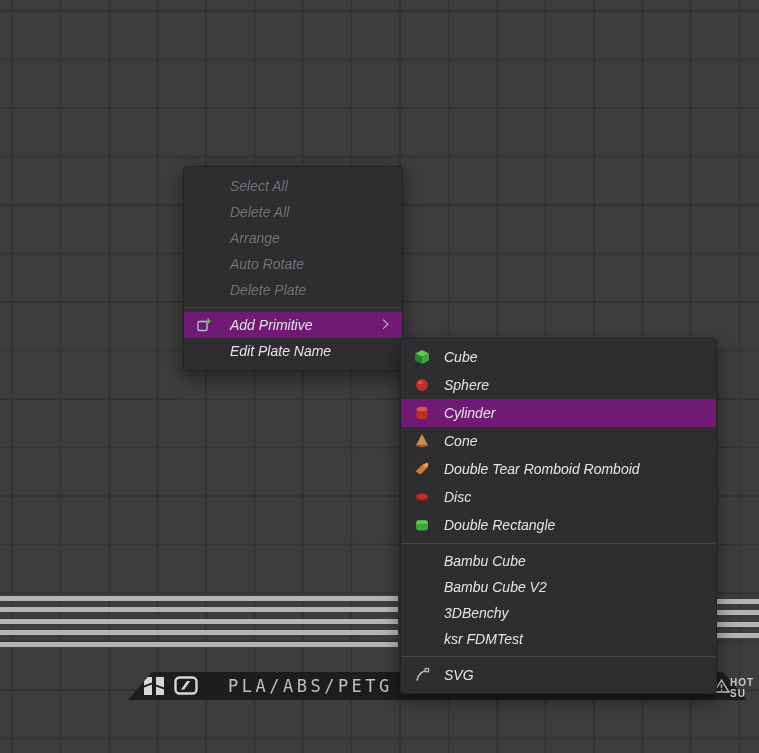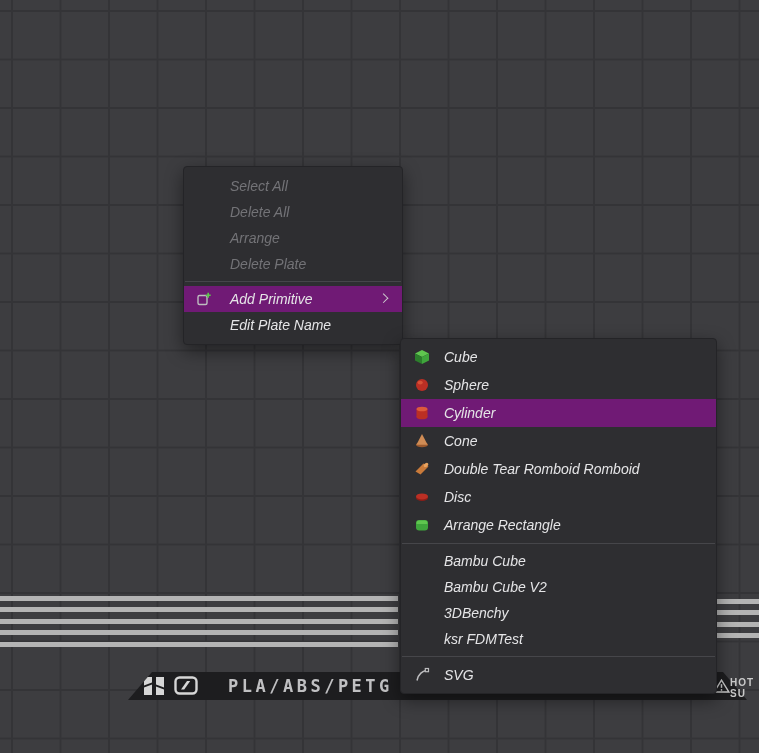--- a/index.html
+++ b/index.html
@@ -30,21 +30,21 @@
   #plate-bar {
     position:absolute; left:128px; top:672px; width:619px; height:28px;
     background:#1d1d1f; z-index:2;
     clip-path:polygon(24px 0, 595px 0, 619px 100%, 0 100%);
   }
   .bar-icon { position:absolute; top:5px; display:block; }
   #bambu-logo  { left:16px; width:20px; height:18px; }
   #plate-badge { left:46px; width:24px; height:19px; top:4px; }
   #plate-label {
     position:absolute; left:100px; top:0; height:28px; line-height:29px;
-    color:#c0c0c2; font-size:17px; font-weight:bold; letter-spacing:3.5px;
+    color:#c0c0c2; font-size:17px; font-weight:normal; letter-spacing:3.5px;
     font-family:"DejaVu Sans Mono","Liberation Mono",monospace;
   }
 
   
   #plate-warning {
     position:absolute; left:713px; top:677px; z-index:3;
     display:flex; gap:0; align-items:center; color:#c9c9c9; white-space:nowrap;
   }
   #plate-warning .wtext { display:flex; flex-direction:column; }
   #plate-warning .wtext span {
@@ -124,20 +124,23 @@
     <div class="menu-row disabled">
       <span class="lbl">Select All</span>
     </div>
     <div class="menu-row disabled">
       <span class="lbl">Delete All</span>
     </div>
     <div class="menu-row disabled">
       <span class="lbl">Arrange</span>
     </div>
     <div class="menu-row disabled">
+      <span class="lbl">Auto Rotate</span>
+    </div>
+    <div class="menu-row disabled">
       <span class="lbl">Delete Plate</span>
     </div>
     <div class="menu-sep"></div>
     <div class="menu-row hl">
       <span class="mi">
         <svg viewBox="0 0 16 16">
           <rect x="2" y="4.5" width="9" height="9" rx="1.5" fill="none" stroke="#bdbdbf" stroke-width="1.4"></rect>
           <path d="M12.2 1.8 v5 M9.7 4.3 h5" stroke="#5fc64f" stroke-width="1.6" fill="none"></path>
         </svg>
       </span>
@@ -205,21 +208,21 @@
       </span>
       <span class="lbl">Disc</span>
     </div>
     <div class="menu-row">
       <span class="mi">
         <svg viewBox="0 0 16 16">
           <rect x="2" y="3" width="12" height="10.5" rx="3.2" fill="#3fa53c"></rect>
           <path d="M2.6 7 a3 3 0 0 1 2.6 -3.6 h5.6 a3 3 0 0 1 2.6 3.6 z" fill="#5fc64f"></path>
         </svg>
       </span>
-      <span class="lbl">Arrange Rectangle</span>
+      <span class="lbl">Double Rectangle</span>
     </div>
     <div class="menu-sep"></div>
     <div class="menu-row texty">
       <span class="lbl">Bambu Cube</span>
     </div>
     <div class="menu-row texty">
       <span class="lbl">Bambu Cube V2</span>
     </div>
     <div class="menu-row texty">
       <span class="lbl">3DBenchy</span>

